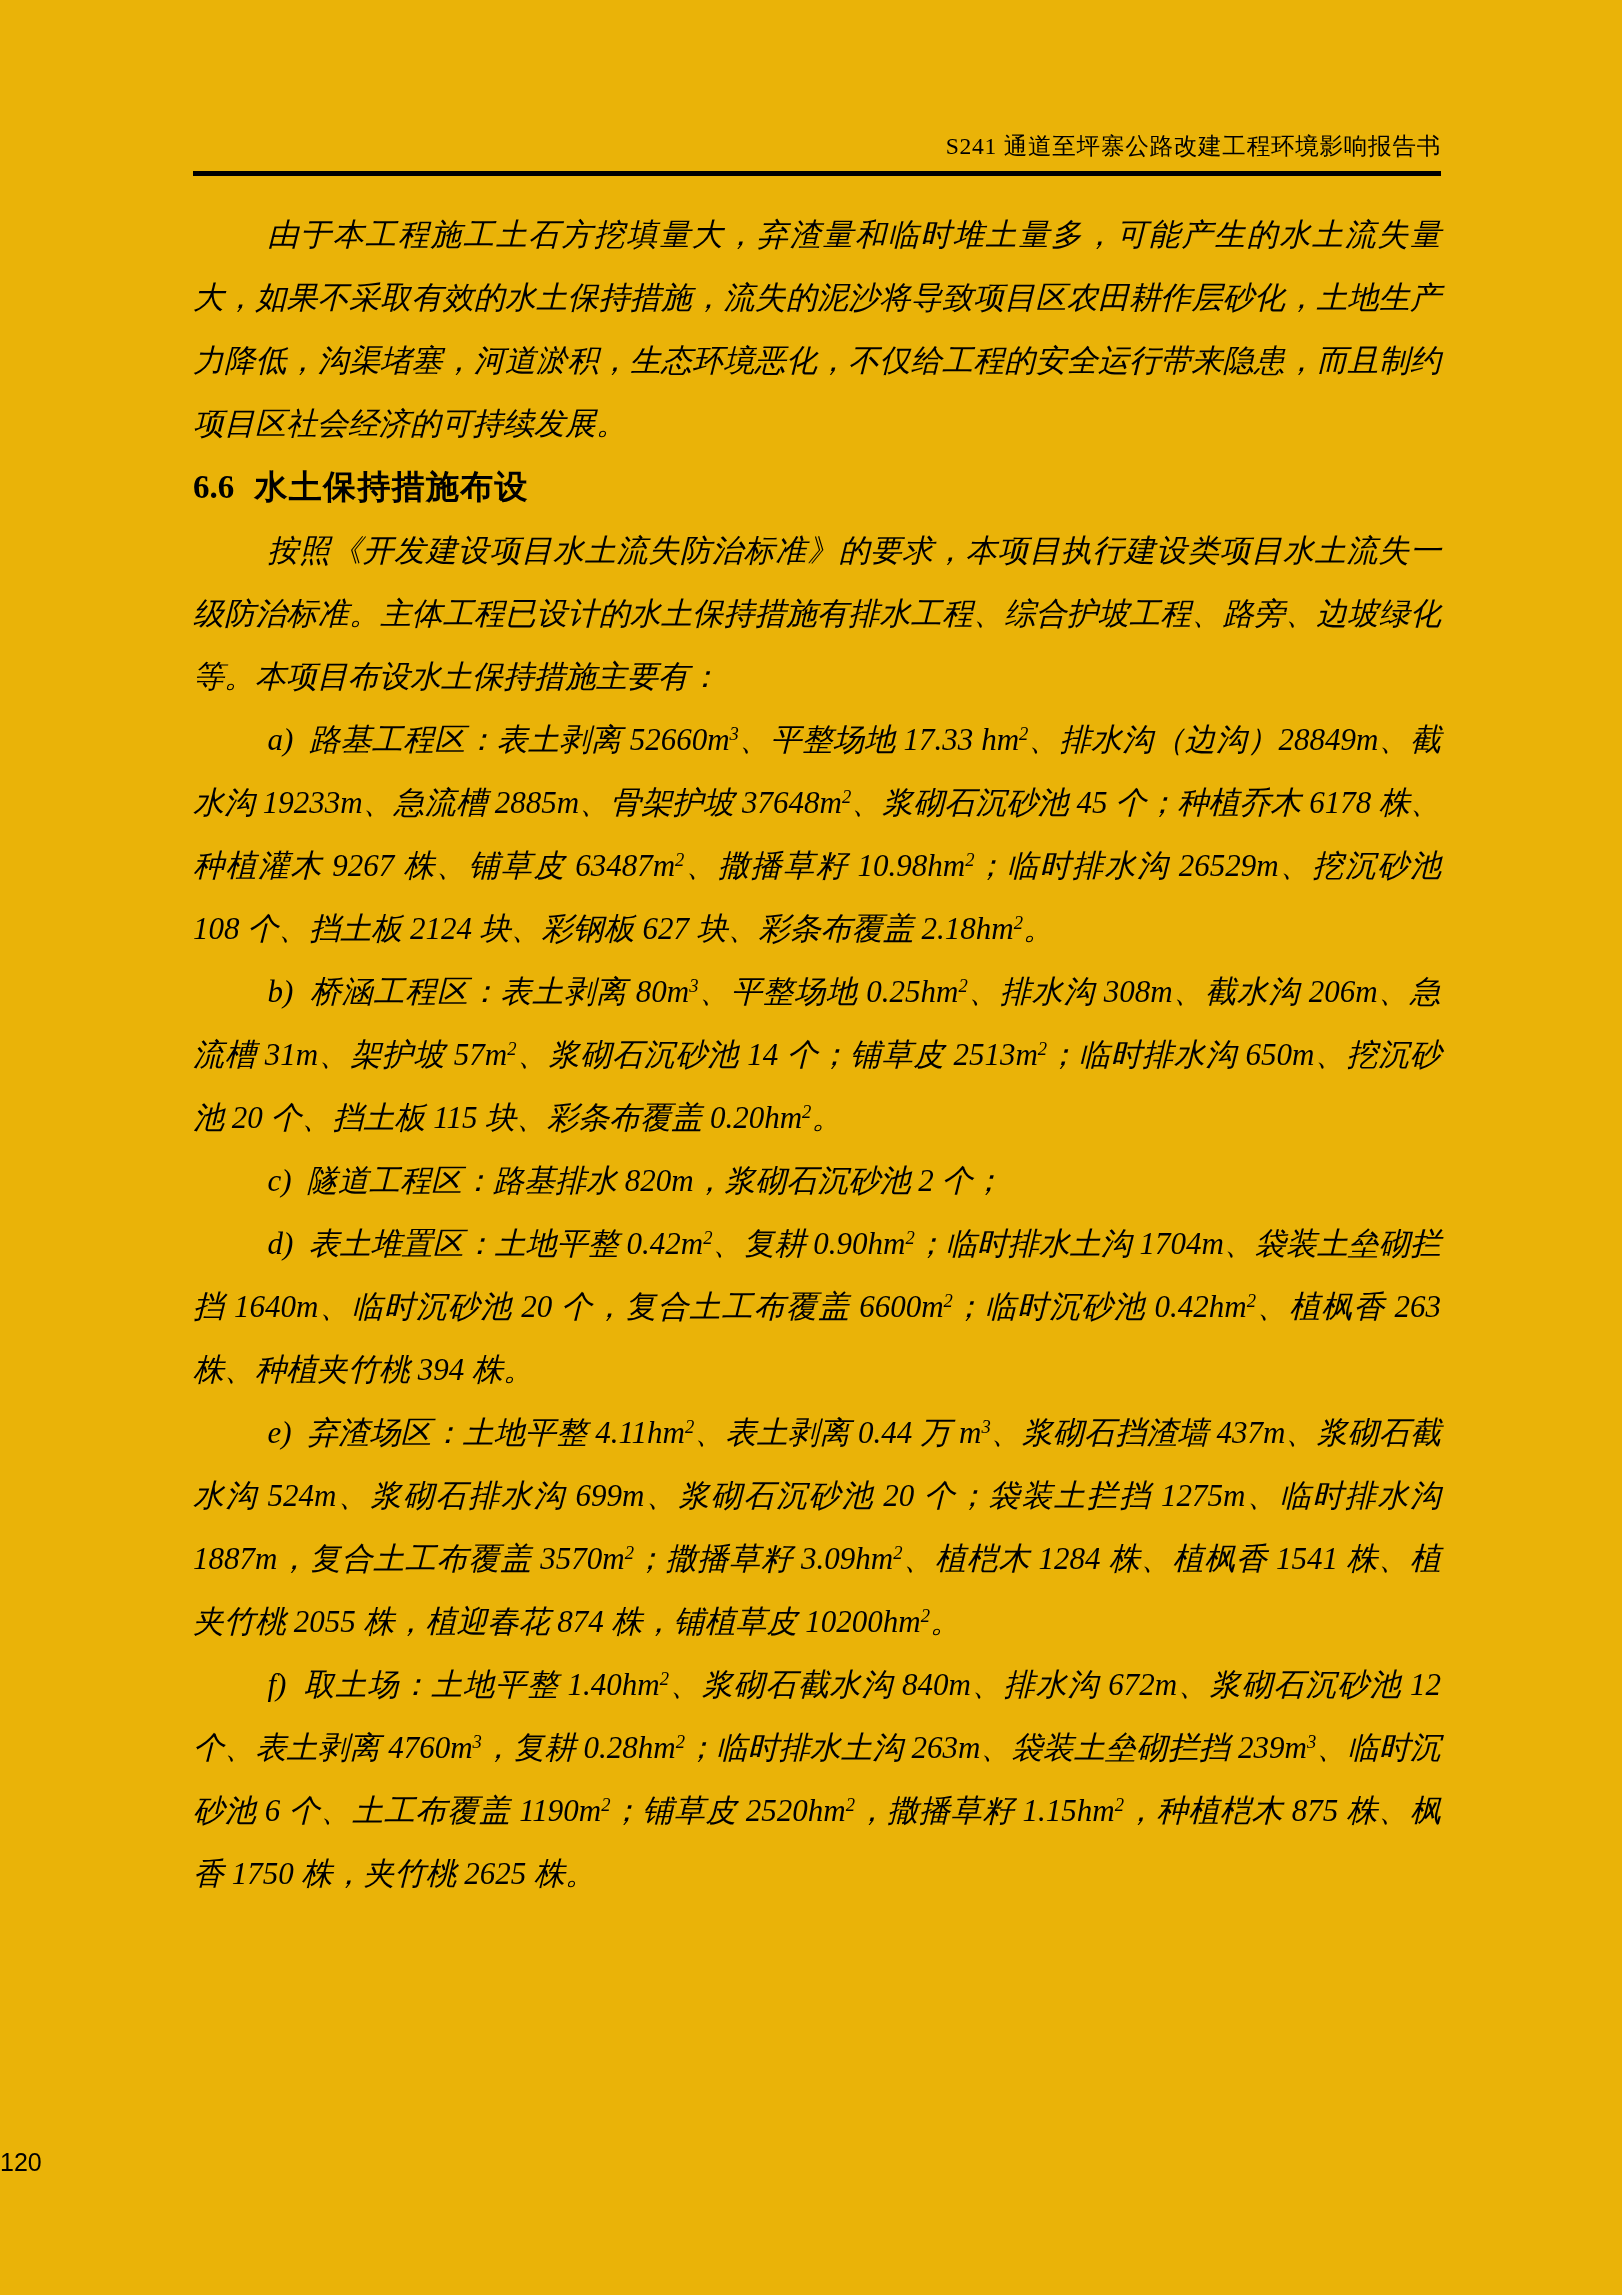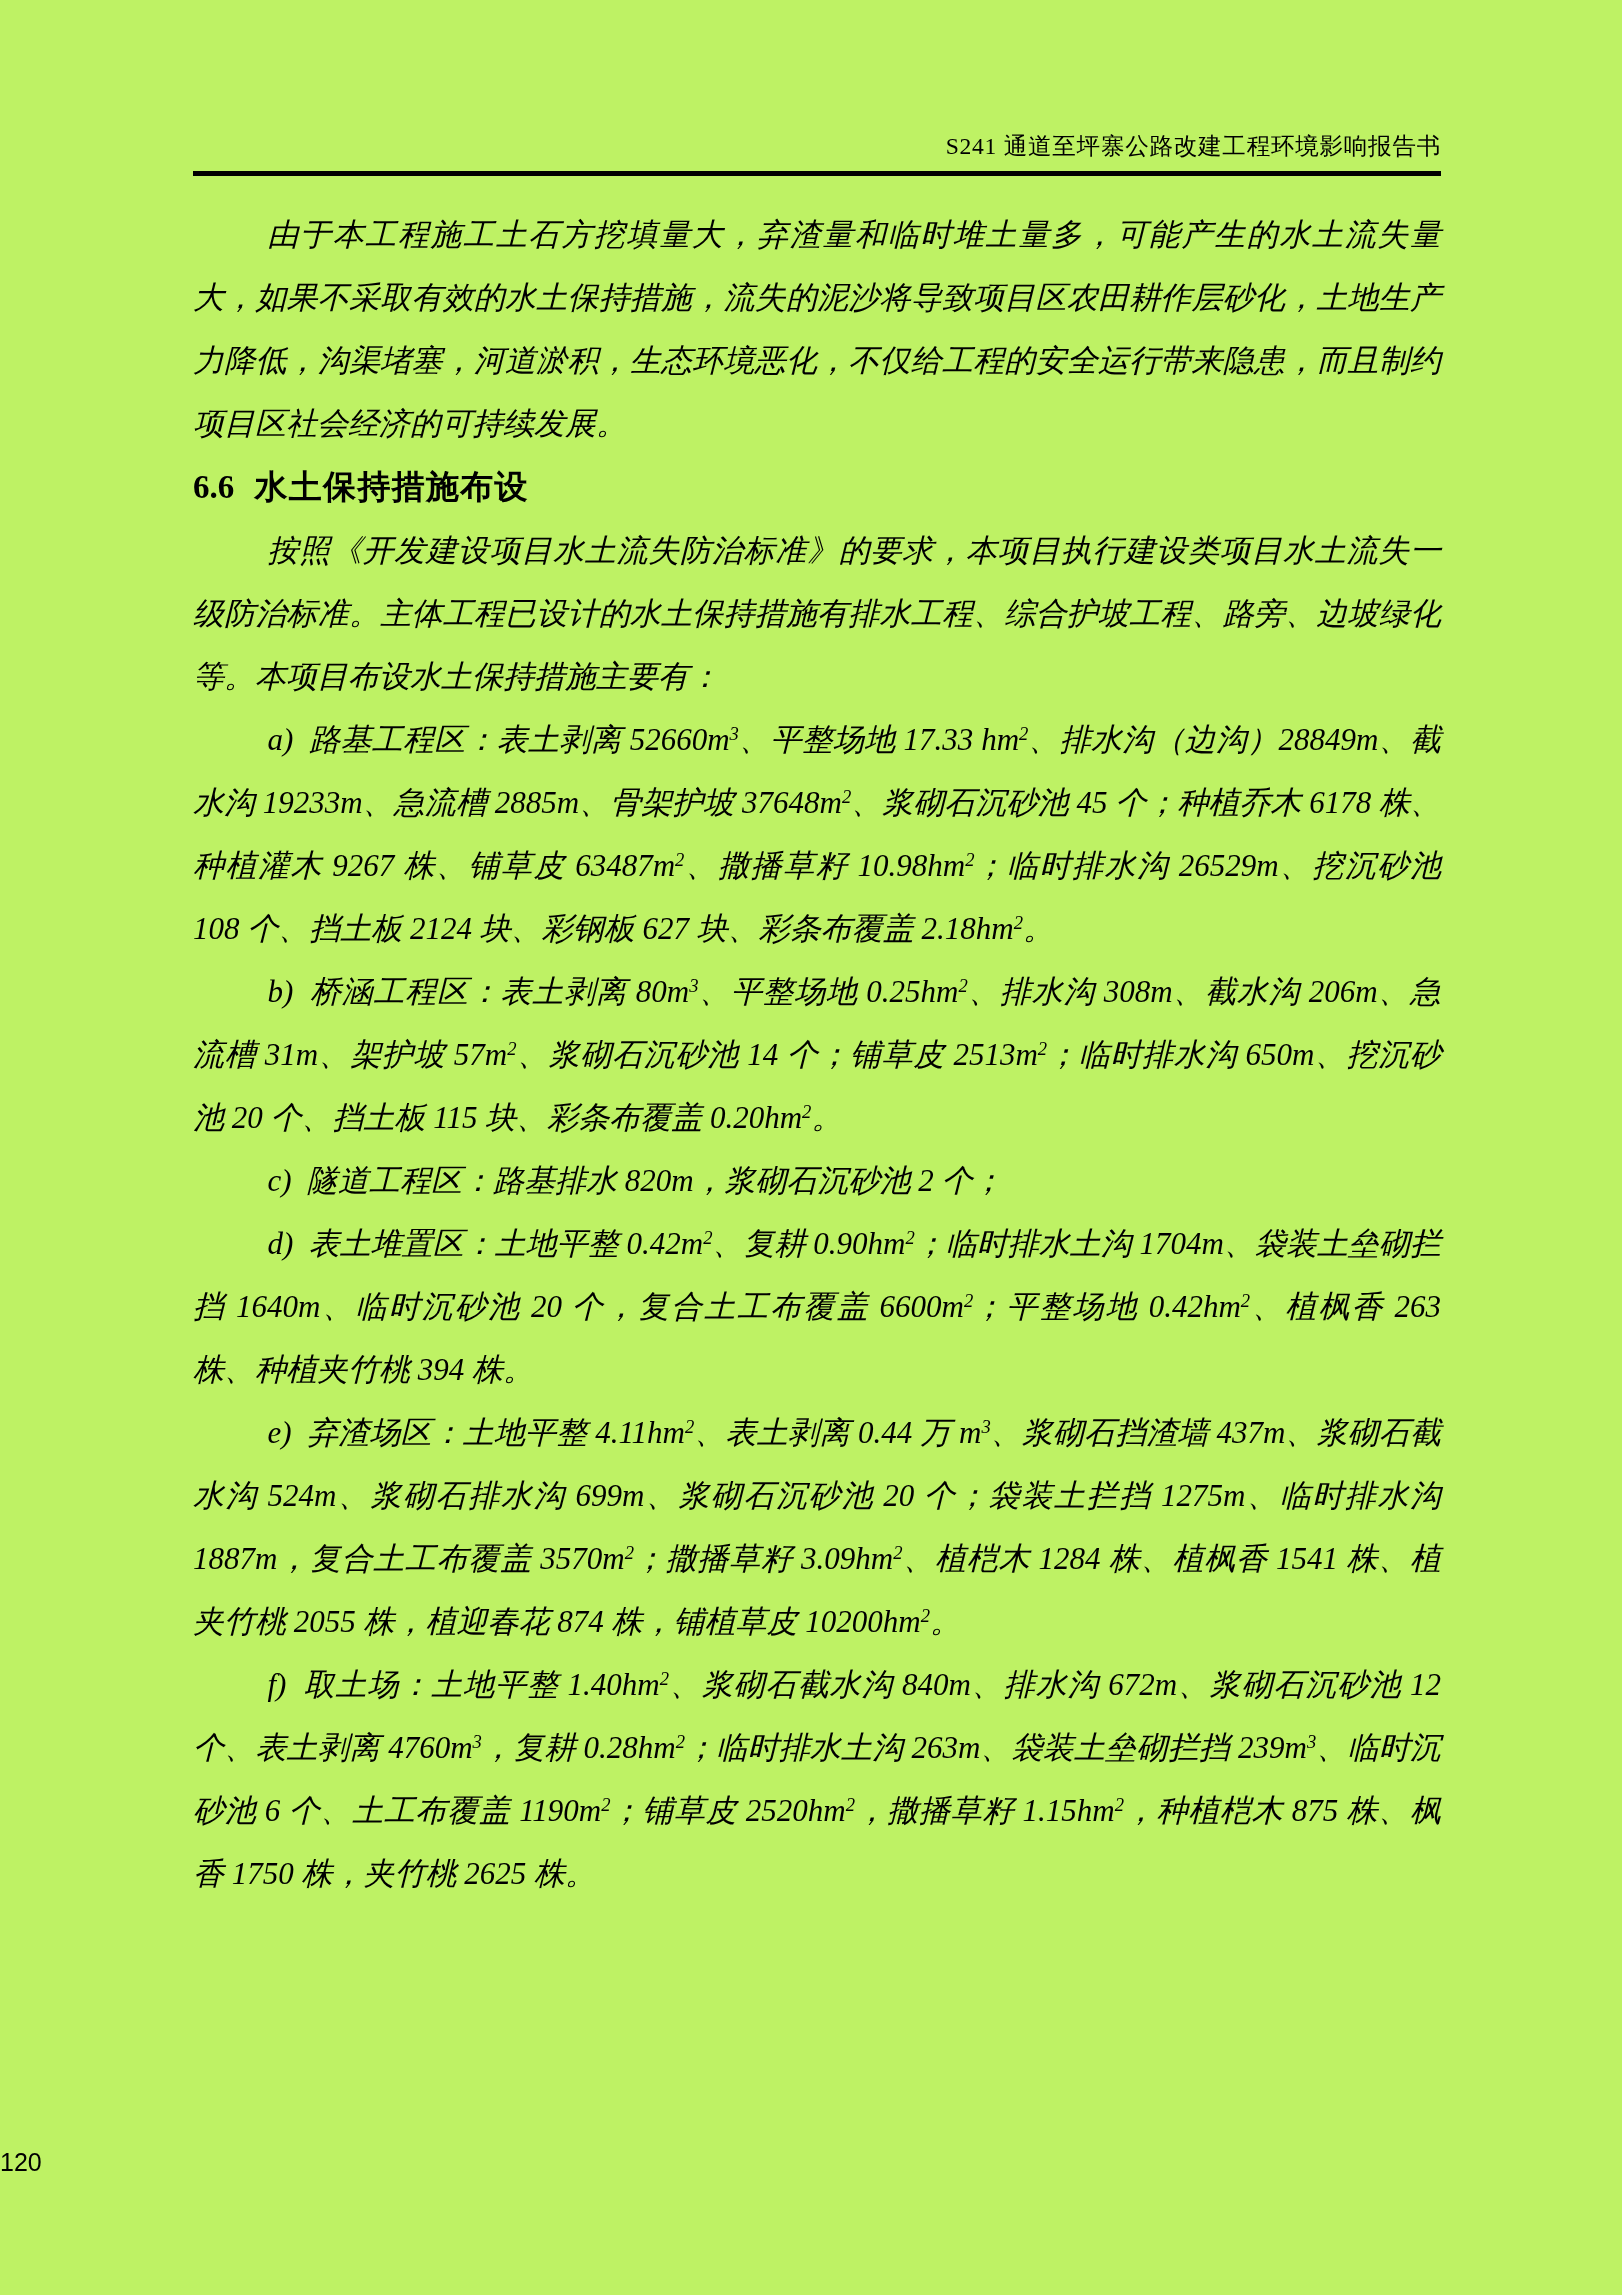--- a/index.html
+++ b/index.html
@@ -1,21 +1,21 @@
 <!DOCTYPE html>
 <html style="font-size:10.5px"><head>
 <meta charset="utf-8">
 <style>
   html, body { margin: 0; padding: 0; background: #9a9a9a; }
   .page {
     position: relative;
     width: 1622px;
     height: 2295px;
     margin: 0 auto;
-    background: #bef264;
+    background: #eab308;
     color: #000000;
     font-family: "Liberation Serif", "DejaVu Serif", serif;
     overflow: hidden;
   }
   .header {
     margin: 131px 181px 0 193px;
   }
   .header-title {
     text-align: right;
     font-size: 23.6px;
@@ -71,21 +71,21 @@
     <div class="header-rule"></div>
   </div>
 
   <div class="doc-body">
       <p class="body-para indent"><span>由于本工程施工土石方挖填量大，弃渣量和临时堆土量多，可能产生的水土流失量大，如果不采取有效的水土保持措施，流失的泥沙将导致项目区农田耕作层砂化，土地生产力降低，沟渠堵塞，河道淤积，生态环境恶化，不仅给工程的安全运行带来隐患，而且制约项目区社会经济的可持续发展。</span></p>
       <p class="heading"><span class="hnum">6.6 </span><span class="htext">水土保持措施布设</span></p>
       <p class="body-para indent"><span>按照《开发建设项目水土流失防治标准》的要求，本项目执行建设类项目水土流失一级防治标准。主体工程已设计的水土保持措施有排水工程、综合护坡工程、路旁、边坡绿化等。本项目布设水土保持措施主要有：</span></p>
       <p class="body-para indent"><span>a)&nbsp; 路基工程区：表土剥离 52660m</span><sup>3</sup><span>、平整场地 17.33 hm</span><sup>2</sup><span>、排水沟（边沟）28849m、截水沟 19233m、急流槽 2885m、骨架护坡 37648m</span><sup>2</sup><span>、浆砌石沉砂池 45 个；种植乔木 6178 株、种植灌木 9267 株、铺草皮 63487m</span><sup>2</sup><span>、撒播草籽 10.98hm</span><sup>2</sup><span>；临时排水沟 26529m、挖沉砂池 108 个、挡土板 2124 块、彩钢板 627 块、彩条布覆盖 2.18hm</span><sup>2</sup><span>。</span></p>
       <p class="body-para indent"><span>b)&nbsp; 桥涵工程区：表土剥离 80m</span><sup>3</sup><span>、平整场地 0.25hm</span><sup>2</sup><span>、排水沟 308m、截水沟 206m、急流槽 31m、架护坡 57m</span><sup>2</sup><span>、浆砌石沉砂池 14 个；铺草皮 2513m</span><sup>2</sup><span>；临时排水沟 650m、挖沉砂池 20 个、挡土板 115 块、彩条布覆盖 0.20hm</span><sup>2</sup><span>。</span></p>
       <p class="body-para indent"><span>c)&nbsp; 隧道工程区：路基排水 820m，浆砌石沉砂池 2 个；</span></p>
-      <p class="body-para indent"><span>d)&nbsp; 表土堆置区：土地平整 0.42m</span><sup>2</sup><span>、复耕 0.90hm</span><sup>2</sup><span>；临时排水土沟 1704m、袋装土垒砌拦挡 1640m、临时沉砂池 20 个，复合土工布覆盖 6600m</span><sup>2</sup><span>；平整场地 0.42hm</span><sup>2</sup><span>、植枫香 263 株、种植夹竹桃 394 株。</span></p>
+      <p class="body-para indent"><span>d)&nbsp; 表土堆置区：土地平整 0.42m</span><sup>2</sup><span>、复耕 0.90hm</span><sup>2</sup><span>；临时排水土沟 1704m、袋装土垒砌拦挡 1640m、临时沉砂池 20 个，复合土工布覆盖 6600m</span><sup>2</sup><span>；临时沉砂池 0.42hm</span><sup>2</sup><span>、植枫香 263 株、种植夹竹桃 394 株。</span></p>
       <p class="body-para indent"><span>e)&nbsp; 弃渣场区：土地平整 4.11hm</span><sup>2</sup><span>、表土剥离 0.44 万 m</span><sup>3</sup><span>、浆砌石挡渣墙 437m、浆砌石截水沟 524m、浆砌石排水沟 699m、浆砌石沉砂池 20 个；袋装土拦挡 1275m、临时排水沟 1887m，复合土工布覆盖 3570m</span><sup>2</sup><span>；撒播草籽 3.09hm</span><sup>2</sup><span>、植桤木 1284 株、植枫香 1541 株、植夹竹桃 2055 株，植迎春花 874 株，铺植草皮 10200hm</span><sup>2</sup><span>。</span></p>
       <p class="body-para indent"><span>f)&nbsp; 取土场：土地平整 1.40hm</span><sup>2</sup><span>、浆砌石截水沟 840m、排水沟 672m、浆砌石沉砂池 12 个、表土剥离 4760m</span><sup>3</sup><span>，复耕 0.28hm</span><sup>2</sup><span>；临时排水土沟 263m、袋装土垒砌拦挡 239m</span><sup>3</sup><span>、临时沉砂池 6 个、土工布覆盖 1190m</span><sup>2</sup><span>；铺草皮 2520hm</span><sup>2</sup><span>，撒播草籽 1.15hm</span><sup>2</sup><span>，种植桤木 875 株、枫香 1750 株，夹竹桃 2625 株。</span></p>
     </div>
 
   <div class="footer">
     <span class="page-number">120</span>
   </div>
 
 </div>
 

